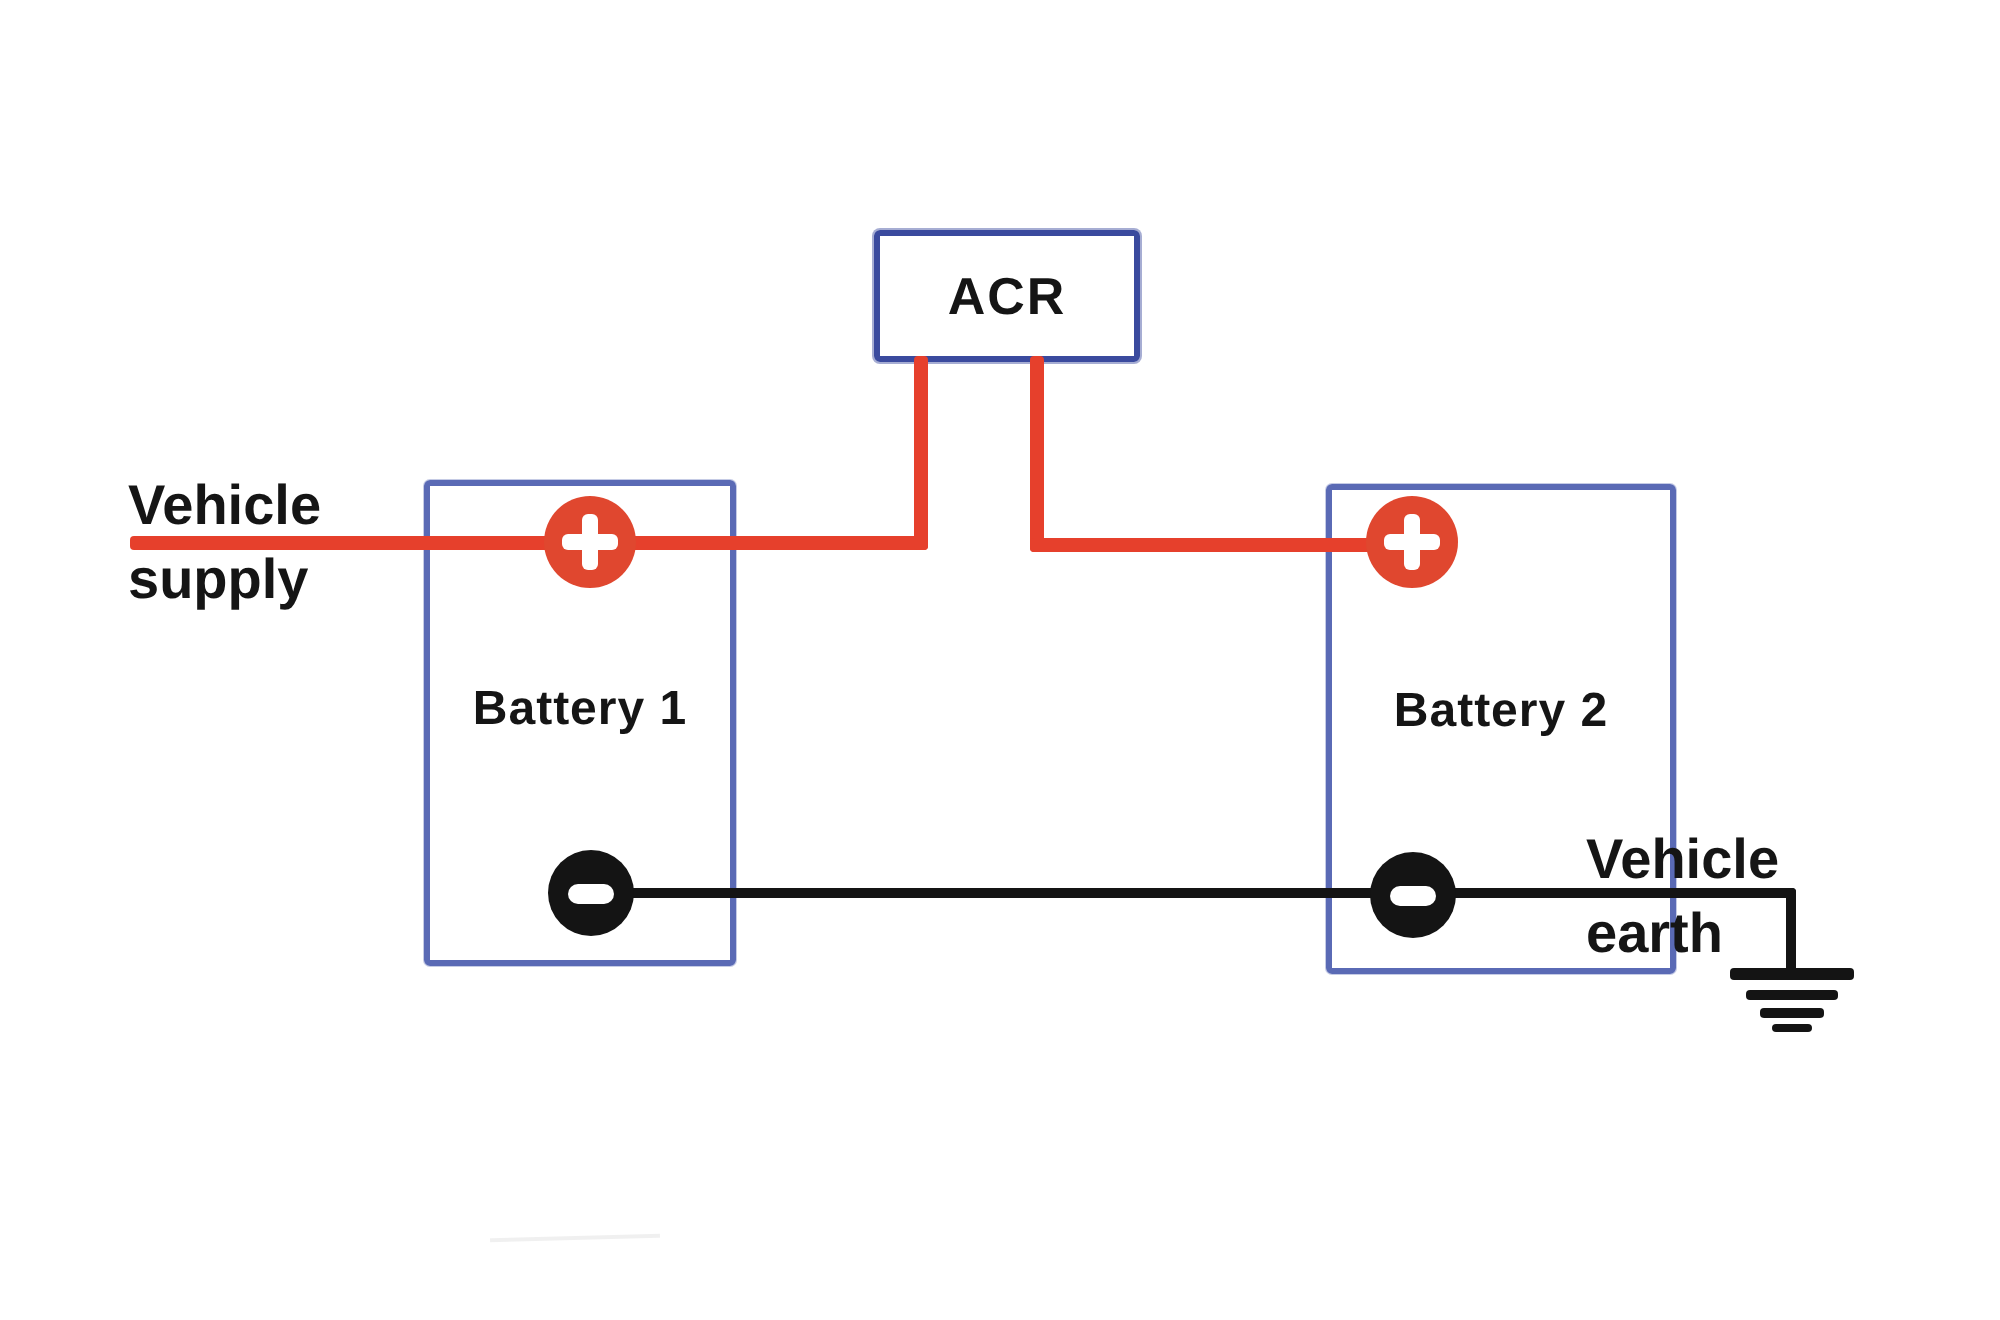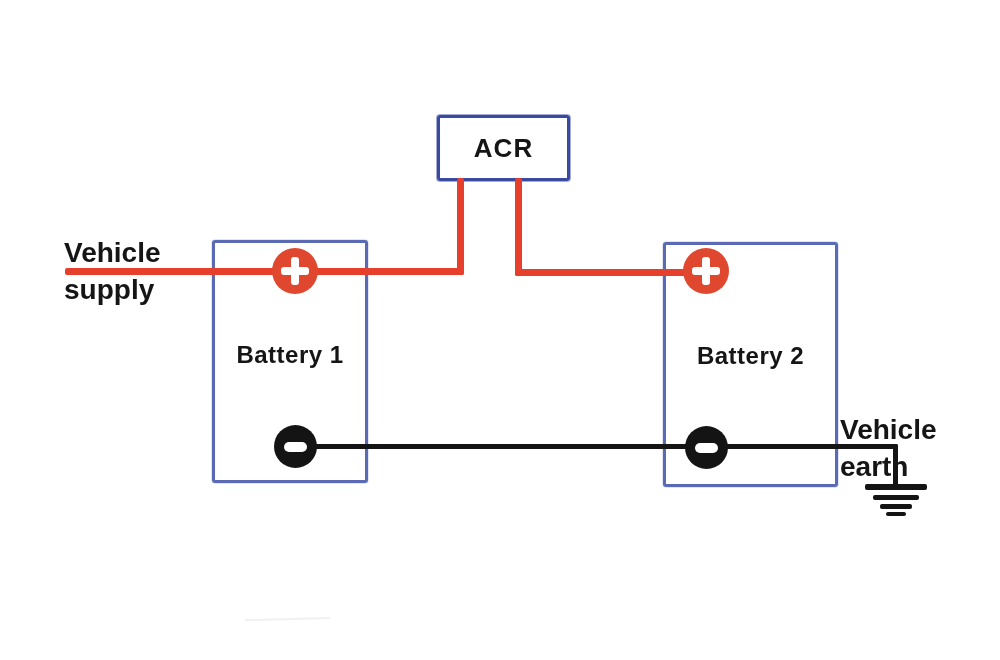--- a/index.html
+++ b/index.html
@@ -79,21 +79,21 @@
 
   
   .free-label {
     position: absolute;
     font-weight: bold;
     font-size: 28px;
     line-height: 37px;
     color: #151515;
   }
   .label-supply { left: 64px;  top: 234px; width: 118px; }
-  .label-earth  { left: 840px; top: 411px; width: 112px; }
+  .label-earth  { left: 793px; top: 411px; width: 112px; }
 
   
   .gnd-bar { position: absolute; background: #141414; border-radius: 2px; }
 
   
   .smudge {
     position: absolute;
     left: 245px; top: 618px;
     width: 85px; height: 2px;
     background: rgba(0,0,0,0.06);

